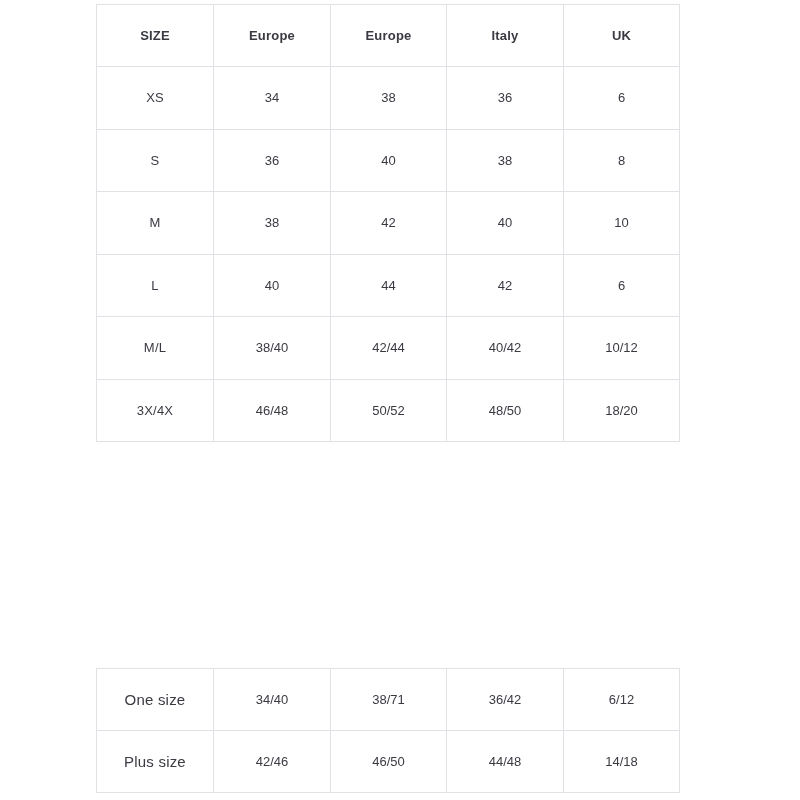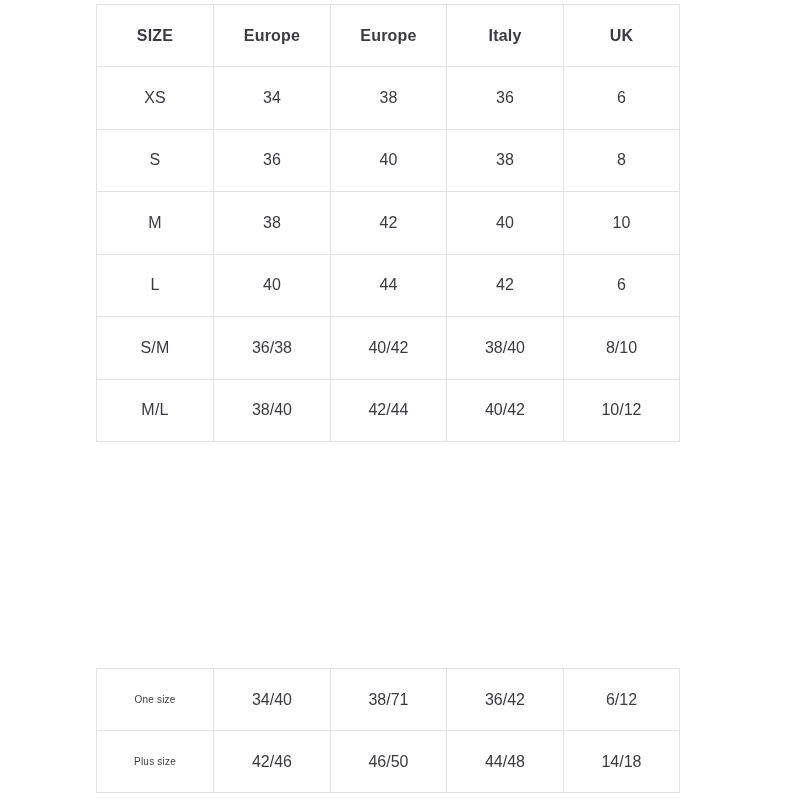--- a/index.html
+++ b/index.html
@@ -32,21 +32,21 @@
     border-collapse: collapse;
     width: 583px;
     table-layout: fixed;
   }
   table.size-table td,
   table.size-table th {
     border: 1px solid #e2e2e6;
     text-align: center;
     vertical-align: middle;
     font-weight: normal;
-    font-size: 16px;
+    font-size: 13px;
     color: #3a3a43;
     padding: 0;
   }
   
   col.c0 { width: 117px; }
   col.c1 { width: 117px; }
   col.c2 { width: 116px; }
   col.c3 { width: 117px; }
   col.c4 { width: 116px; }
 
@@ -63,21 +63,21 @@
     font-weight: bold;
     color: #25252c;
     font-size: 15.5px;
     letter-spacing: 0.2px;
   }
   .val-cell {
     color: #3f3f48;
     font-size: 15.5px;
   }
   #extra-table tr { height: 62px; }
-  #extra-table .row-label { font-size: 10px; }
+  #extra-table .row-label { font-size: 15px; }
 </style>
 </head>
 <body>
 
 <div class="page">
 
   <div class="table-wrap" id="main-table-wrap">
     <table class="size-table" id="main-table">
       <colgroup>
         <col class="c0">
@@ -121,37 +121,37 @@
 
         <tr>
           <td class="row-label">L</td>
           <td class="val-cell">40</td>
           <td class="val-cell">44</td>
           <td class="val-cell">42</td>
           <td class="val-cell">6</td>
         </tr>
 
 
-        <tr>
-          <td class="row-label">S/M</td>
-          <td class="val-cell">36/38</td>
-          <td class="val-cell">40/42</td>
-          <td class="val-cell">38/40</td>
-          <td class="val-cell">8/10</td>
-        </tr>
 
         <tr>
           <td class="row-label">M/L</td>
           <td class="val-cell">38/40</td>
           <td class="val-cell">42/44</td>
           <td class="val-cell">40/42</td>
           <td class="val-cell">10/12</td>
         </tr>
 
 
+        <tr>
+          <td class="row-label">3X/4X</td>
+          <td class="val-cell">46/48</td>
+          <td class="val-cell">50/52</td>
+          <td class="val-cell">48/50</td>
+          <td class="val-cell">18/20</td>
+        </tr>
       </tbody>
     </table>
   </div>
 
   <div class="table-wrap" id="extra-table-wrap">
     <table class="size-table" id="extra-table">
       <colgroup>
         <col class="c0">
           <col class="c1">
           <col class="c2">

